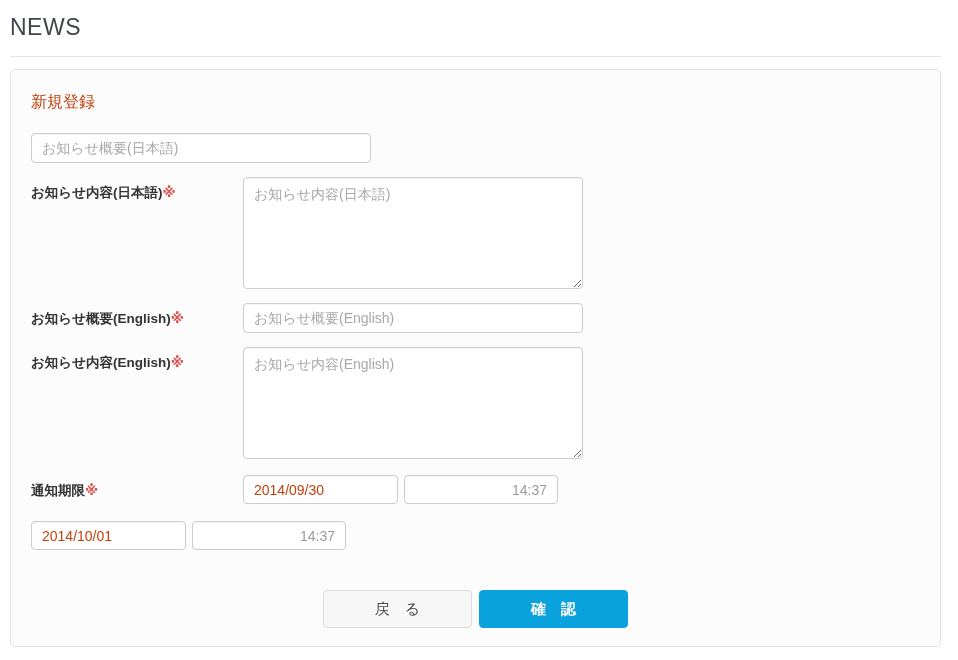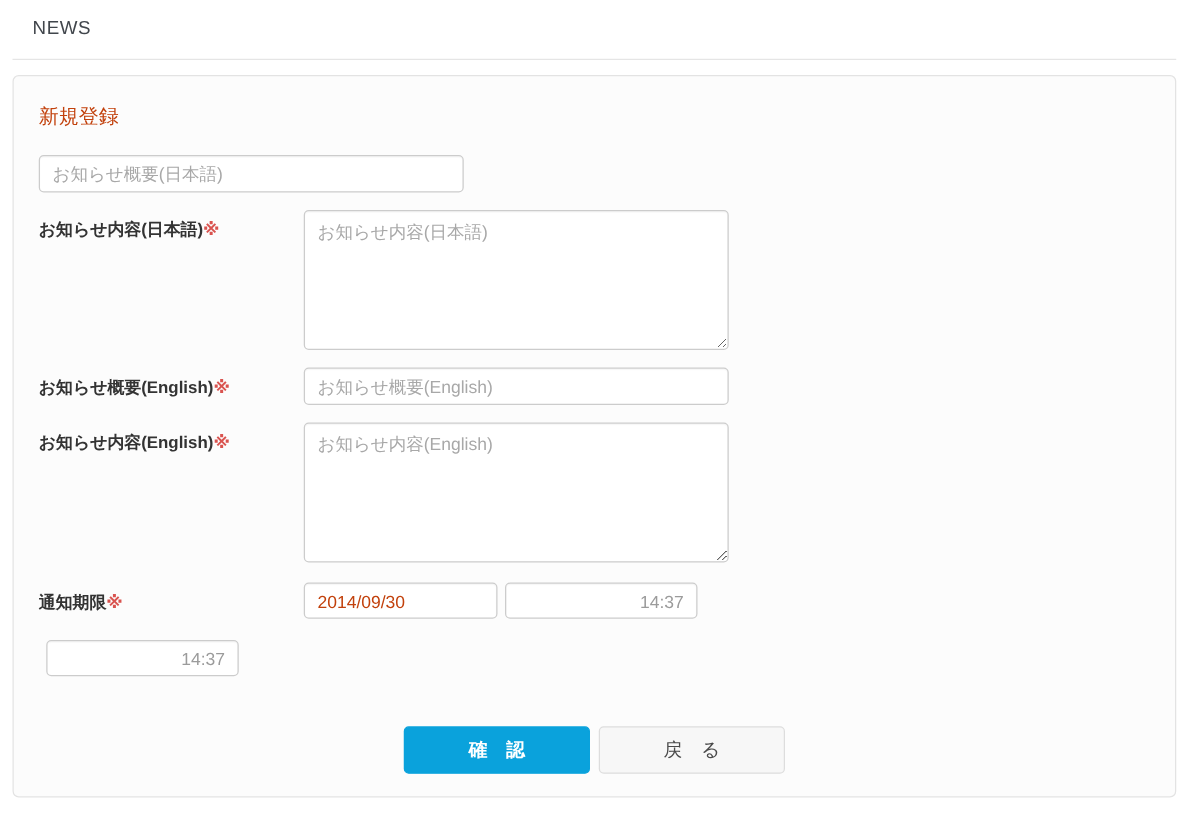--- a/index.html
+++ b/index.html
@@ -8,25 +8,24 @@
     width: 958px; height: 660px;
     background: #ffffff;
     font-family: "Liberation Sans", "DejaVu Sans", sans-serif;
   }
   .page-header {
     margin: 0 17px 0 10px;
     padding: 14px 0 15px;
     border-bottom: 1px solid #e5e5e5;
   }
   .page-title {
-    font-size: 15px;
+    font-size: 23px;
     font-weight: 400;
     color: #41464c;
     letter-spacing: 0.5px;
-    margin-left: 16px;
   }
   .panel {
     margin: 12px 17px 0 10px;
     height: 578px;
     background: #fcfcfc;
     border: 1px solid #e3e3e3;
     border-radius: 5px;
     padding: 22px 20px 14px 20px;
   }
   .panel-heading {
@@ -143,20 +142,21 @@
     <textarea class="textarea" placeholder="お知らせ内容(English)" style=""></textarea>
   </div>
 
   <div class="form-row" style="margin-top:16px;">
     <div class="form-label"><span>通知期限</span><span class="required">※</span></div>
     <input type="text" class="date-input" value="2014/09/30" style="">
     <input type="text" class="time-input" value="14:37" style="">
   </div>
 
   <div class="form-row" style="margin-top:17px;">
+    <input type="text" class="date-input" value="2014/10/01" style="">
     <input type="text" class="time-input" value="14:37" style="">
   </div>
 
   <div class="actions">
+    <button type="button" class="btn btn-back">戻　る</button>
     <button type="button" class="btn btn-confirm">確　認</button>
-    <button type="button" class="btn btn-back">戻　る</button>
   </div>
 </div>
 
 </body></html>

